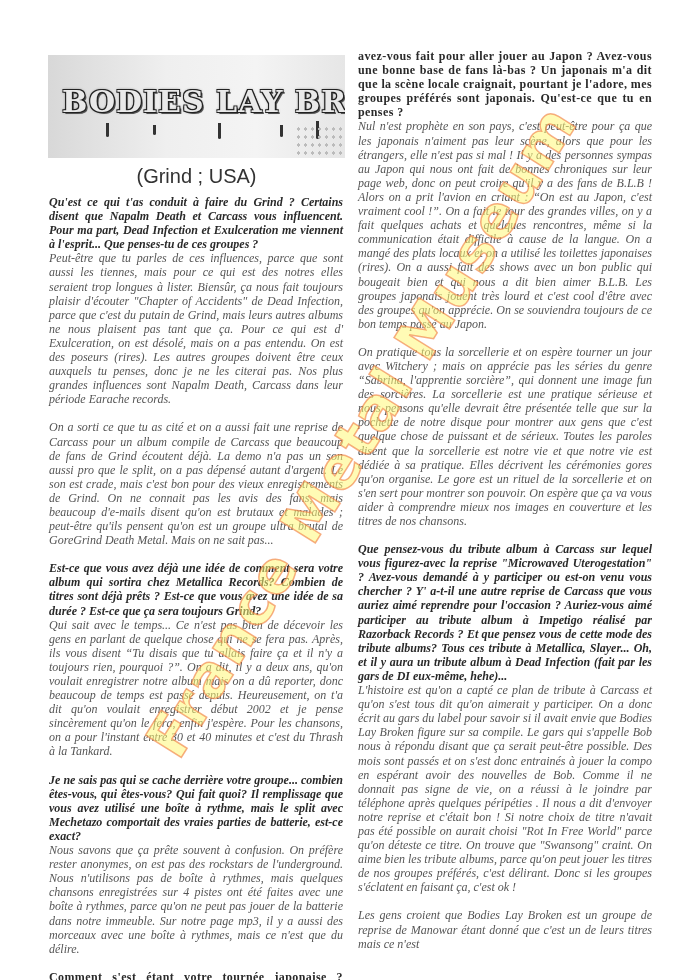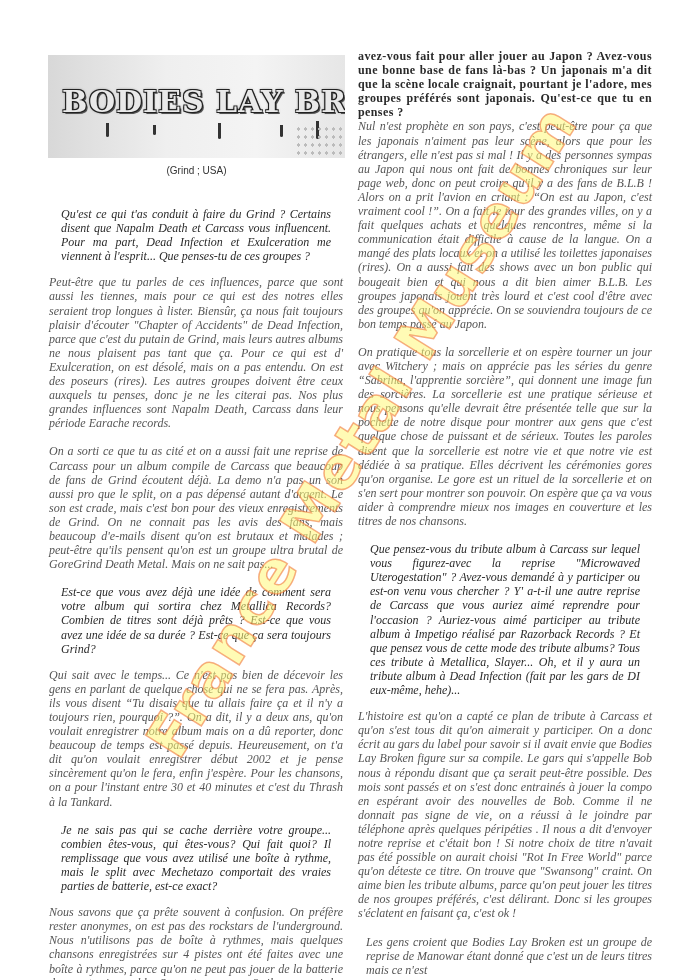--- a/index.html
+++ b/index.html
@@ -25,26 +25,26 @@
       white-space: nowrap;
     }
     .drip { position: absolute; width: 3px; background: #333; border-radius: 0 0 3px 3px; }
     .logo-pattern {
       position: absolute; right: 0; top: 70px; width: 50px; height: 33px;
       background-image: radial-gradient(#bbb 30%, transparent 32%);
       background-size: 7px 8px;
     }
     .subtitle {
       position: absolute; left: 48px; top: 165px; width: 297px; text-align: center;
-      font-family: "Liberation Sans", "DejaVu Sans", sans-serif; font-size: 10px; color: #333;
+      font-family: "Liberation Sans", "DejaVu Sans", sans-serif; font-size: 20px; color: #333;
     }
-    .q { font-style: italic; font-weight: normal; color: #2a2a2a; margin: 12px; }
+    .q { font-style: italic; font-weight: bold; color: #2a2a2a; margin: 0; }
     .q-plain { font-style: normal; font-weight: bold; color: #2a2a2a; margin: 0; letter-spacing: 0.4px; }
     .a { margin: 0 0 14px 0; color: #555; font-style: italic; }
-    .a.last { margin-bottom: 0; margin-left: 8px; }
+    .a.last { margin-bottom: 0; }
     .watermark {
       position: absolute; left: 30px; top: 480px; width: 560px; text-align: center;
       transform: rotate(-58deg); transform-origin: 50% 50%;
       font-family: "DejaVu Sans", sans-serif; font-weight: bold; font-size: 58px; letter-spacing: 2px;
       color: rgba(255, 248, 120, 0.55);
       -webkit-text-stroke: 1.5px rgba(240, 120, 60, 0.6);
       pointer-events: none; white-space: nowrap;
     }
   </style>
 </head>

